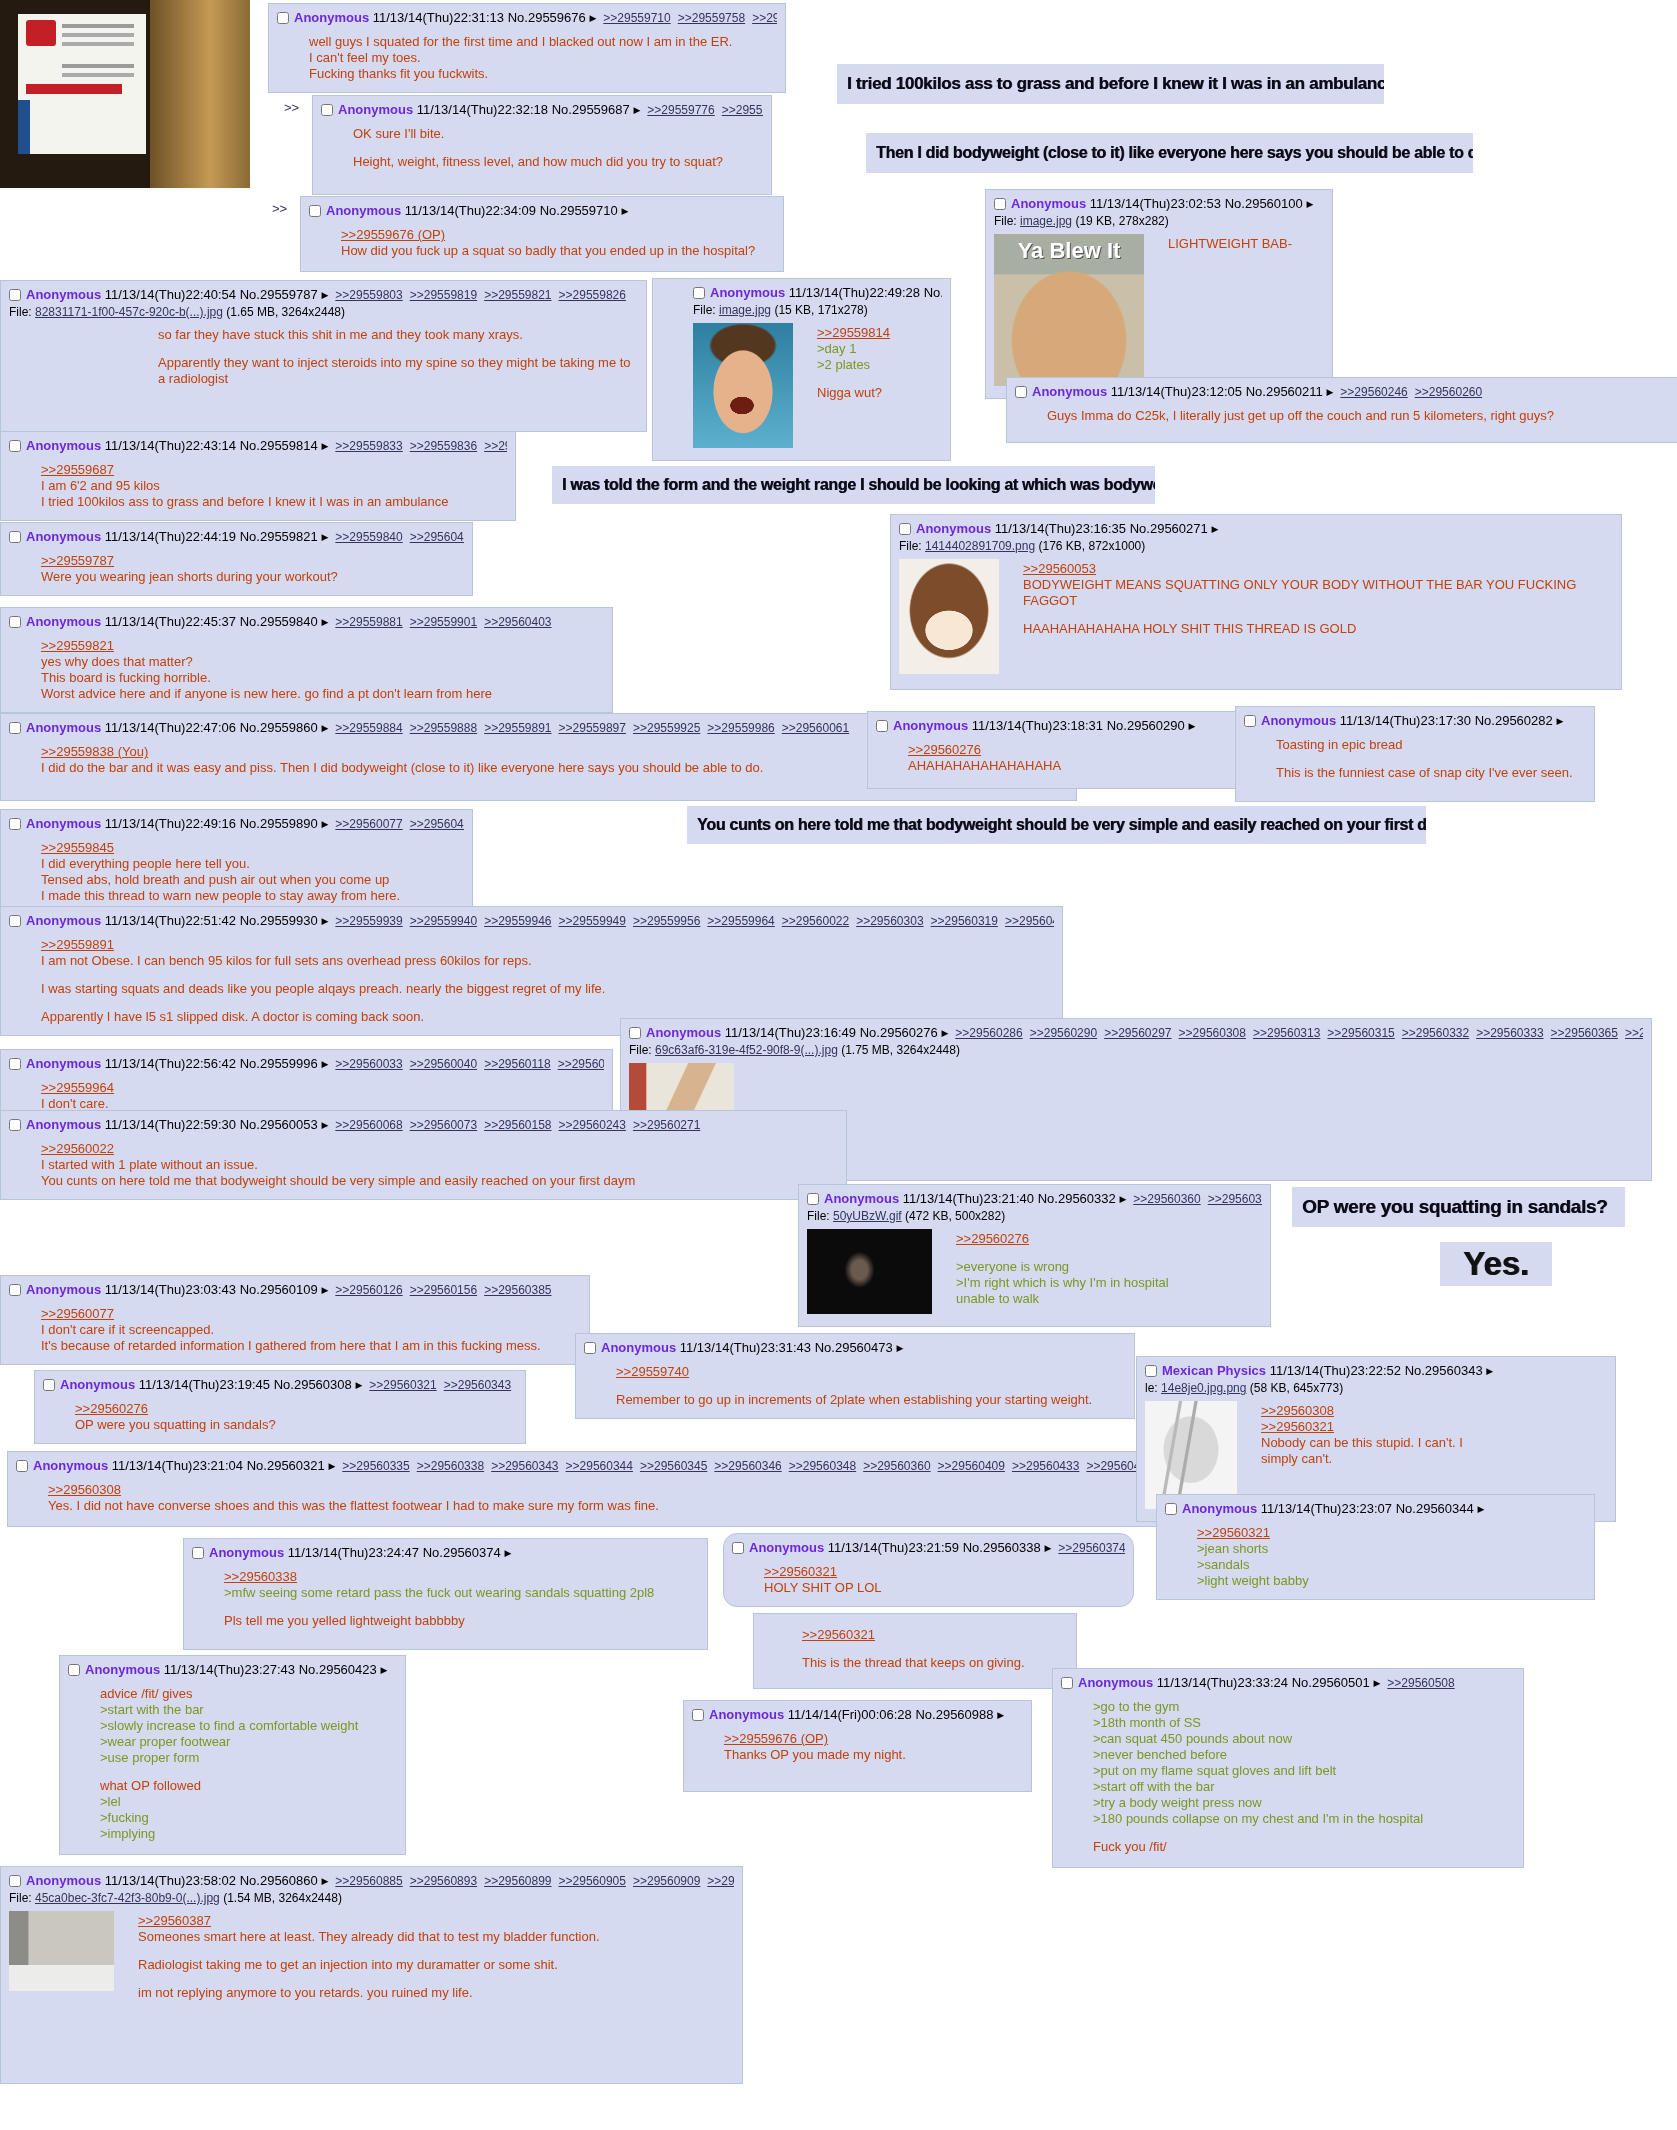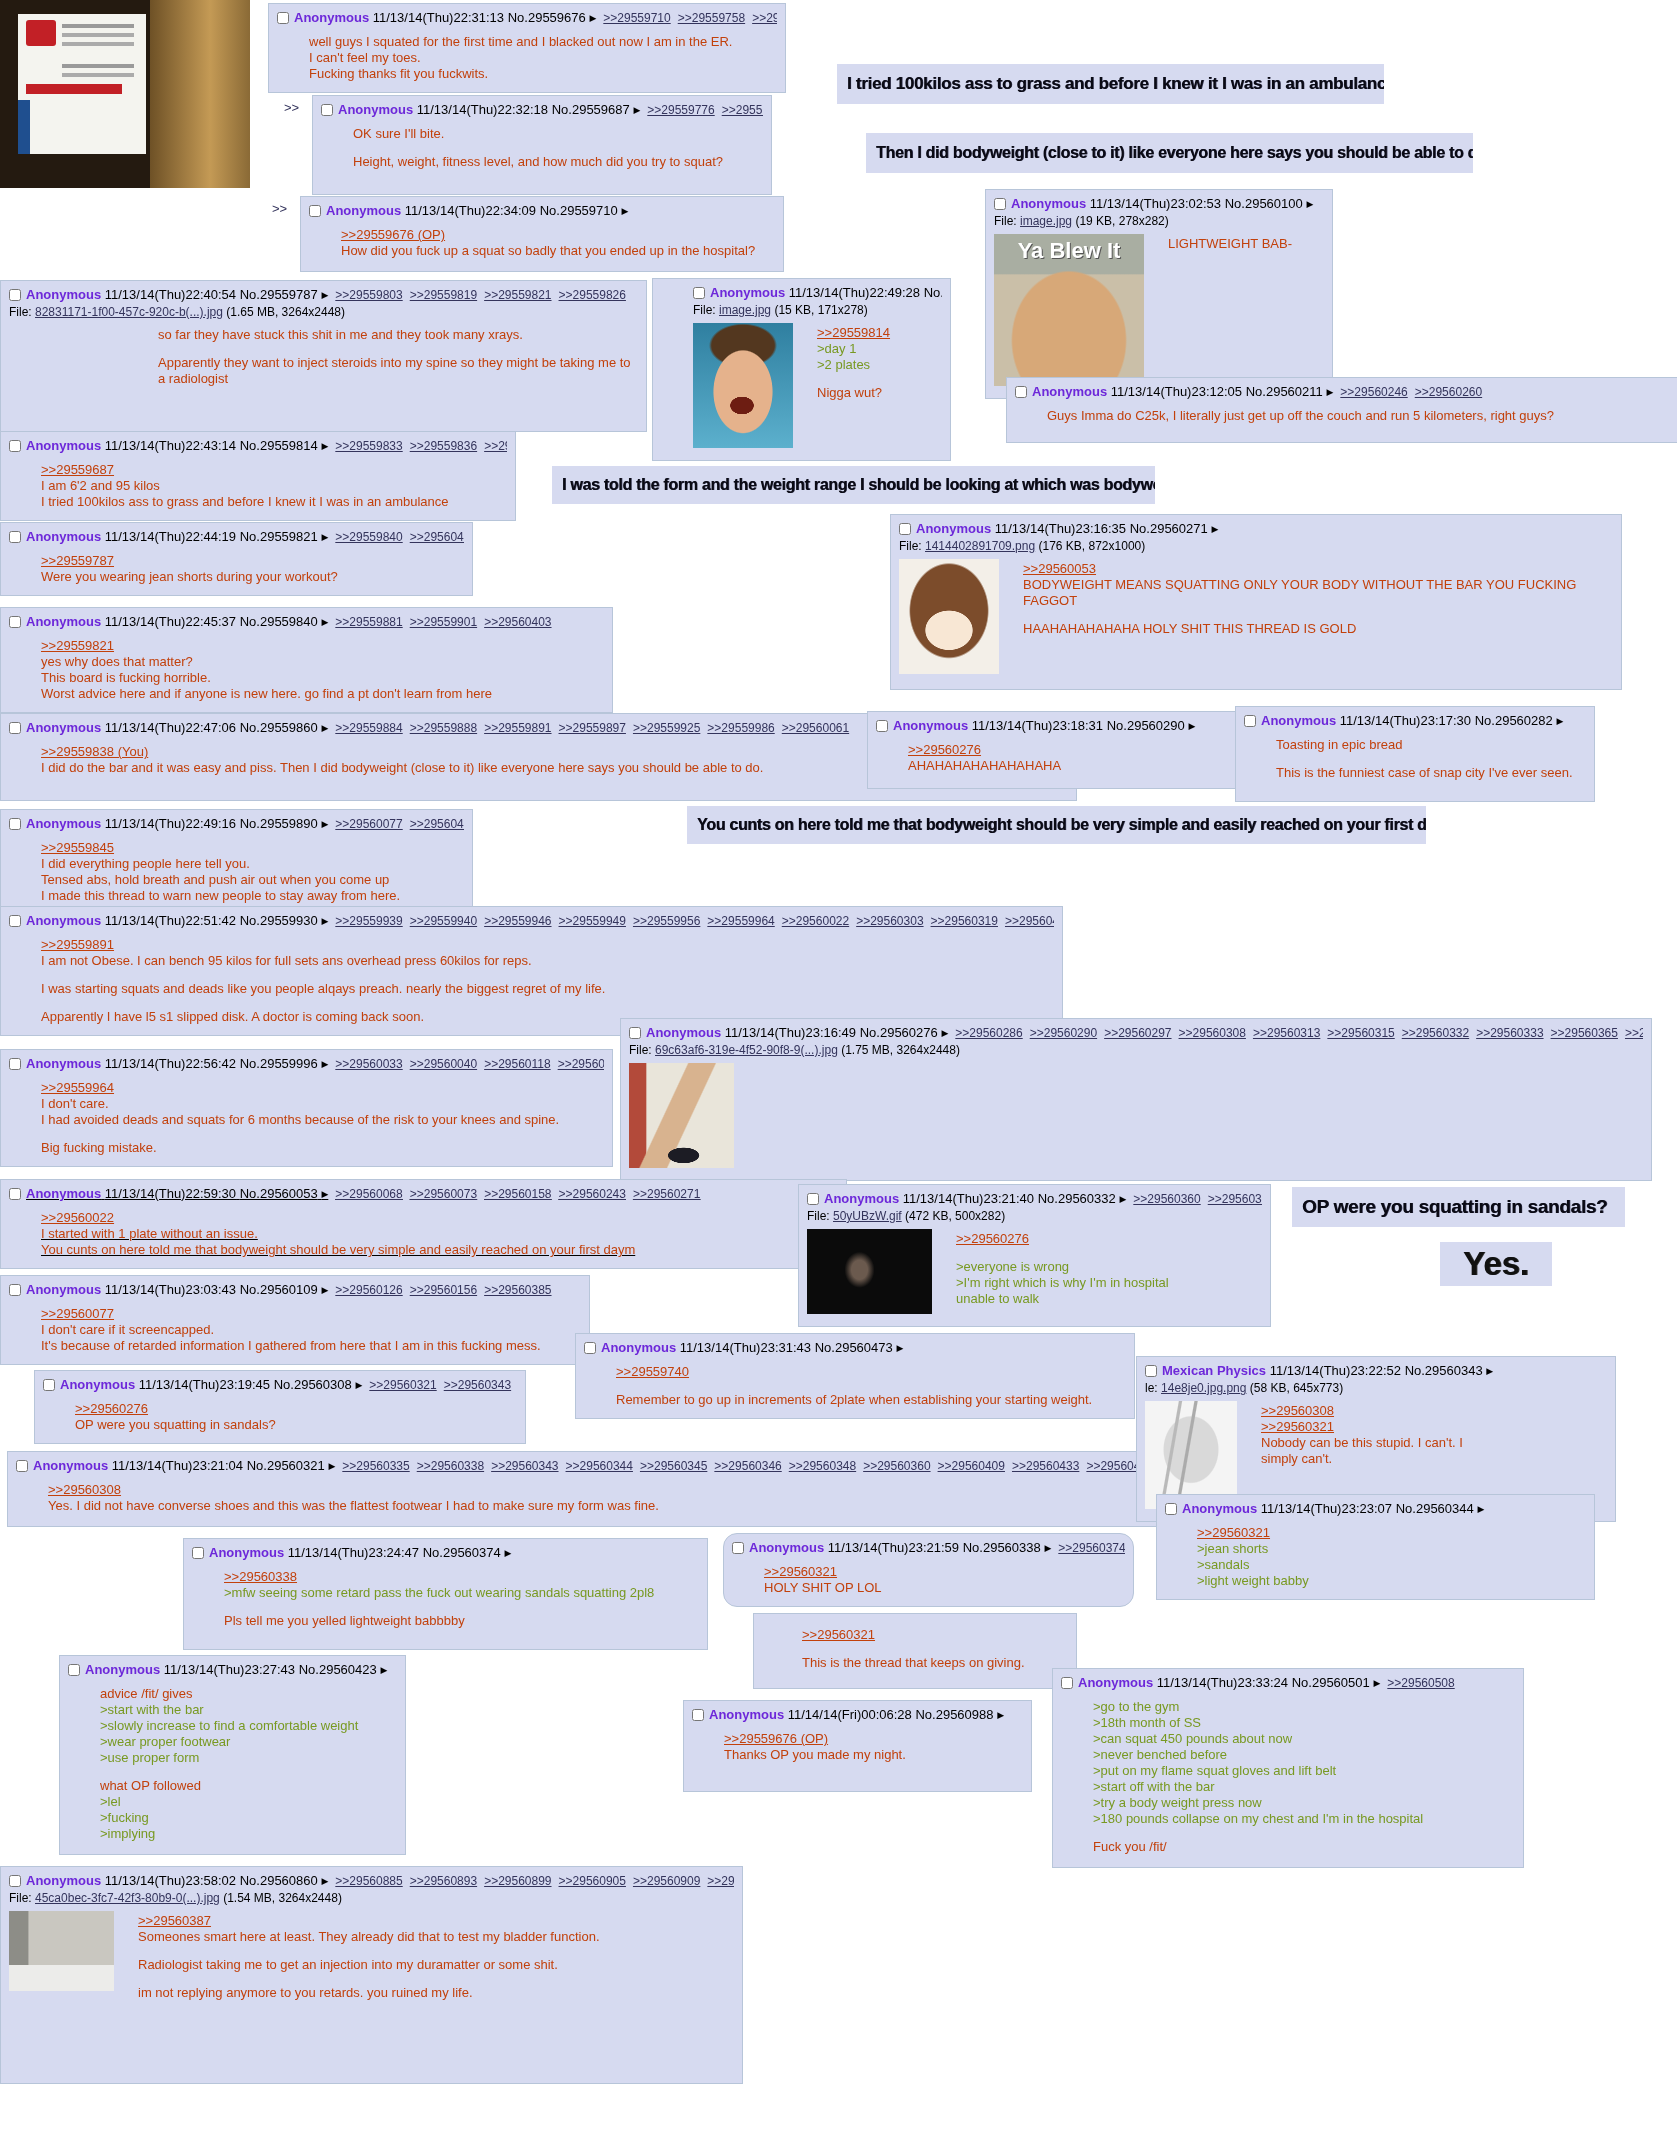--- a/index.html
+++ b/index.html
@@ -43,21 +43,21 @@
   .P29559821{left:0;top:522px;width:473px;min-height:74px;}
   .P29560271{left:890px;top:514px;width:732px;min-height:176px;}
   .P29559840{left:0;top:607px;width:613px;min-height:94px;}
   .P29559860{left:0;top:713px;width:1077px;min-height:88px;}
   .P29560290{left:867px;top:711px;width:374px;min-height:78px;}
   .P29560282{left:1235px;top:706px;width:360px;min-height:96px;}
   .P29559890{left:0;top:809px;width:473px;min-height:96px;}
   .P29559930{left:0;top:906px;width:1063px;min-height:116px;}
   .P29559996{left:0;top:1049px;width:613px;min-height:115px;}
   .P29560276{left:620px;top:1018px;width:1032px;min-height:140px;}
-  .P29560053{left:0;top:1179px;width:847px;min-height:78px;text-decoration:underline;}
+  .P29560053{left:0;top:1110px;width:847px;min-height:78px;}
   .P29560332{left:798px;top:1184px;width:473px;min-height:142px;}
   .P29560109{left:0;top:1275px;width:590px;min-height:78px;}
   .P29560473{left:575px;top:1333px;width:560px;min-height:86px;}
   .P29560308{left:34px;top:1370px;width:492px;min-height:70px;}
   .P29560321{left:7px;top:1451px;width:1537px;min-height:76px;}
   .P29560343{left:1136px;top:1356px;width:480px;min-height:150px;}
   .P29560343 .msg{max-width:235px;}
   .P29560374{left:183px;top:1538px;width:525px;min-height:112px;}
   .P29560338{left:723px;top:1533px;width:411px;min-height:74px;border-radius:14px;}
   .P29560344{left:1156px;top:1494px;width:439px;min-height:104px;}

